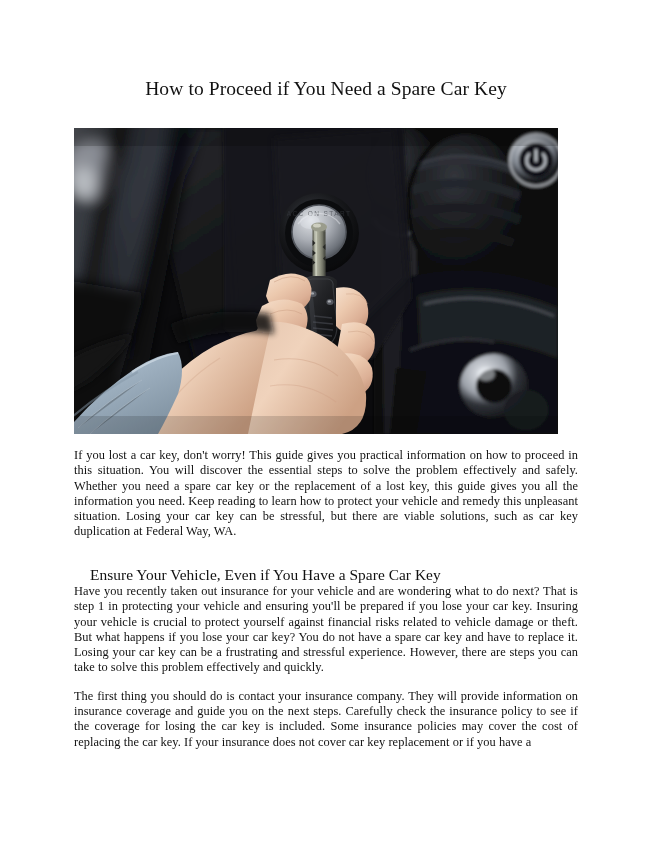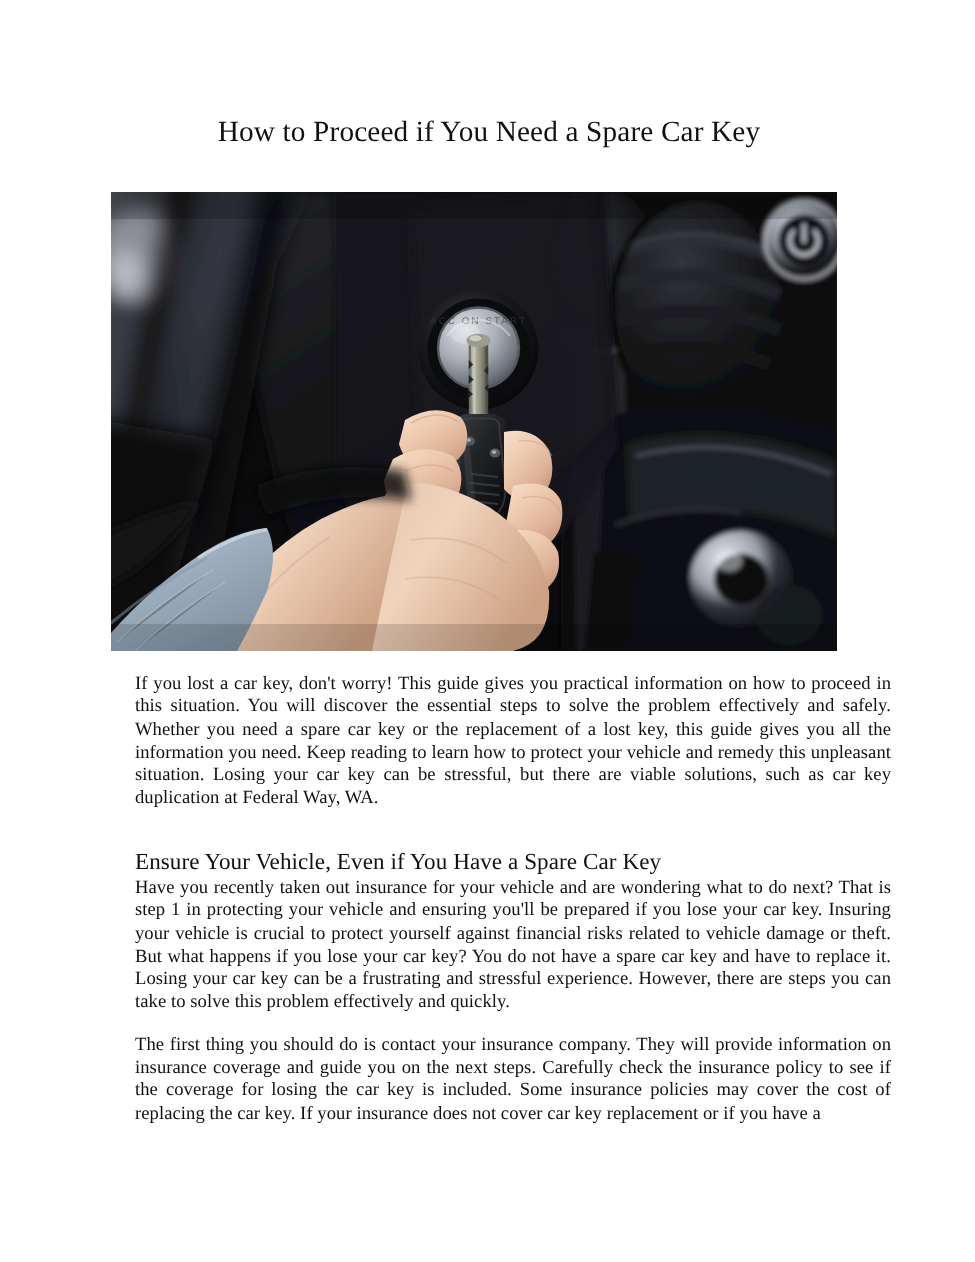--- a/index.html
+++ b/index.html
@@ -43,21 +43,21 @@
     overflow: hidden;
     background: #0a0a0b;
   }
   .figure svg {
     display: block;
     width: 484px;
     height: 306px;
   }
   .body-block {
     position: absolute;
-    left: 90px;
+    left: 74px;
     width: 504px;
   }
   p.para {
     margin: 0 0 13px 0;
     font-size: 12.4px;
     line-height: 15.3px;
     text-align: justify;
     color: #111111;
     letter-spacing: 0.05px;
   }

